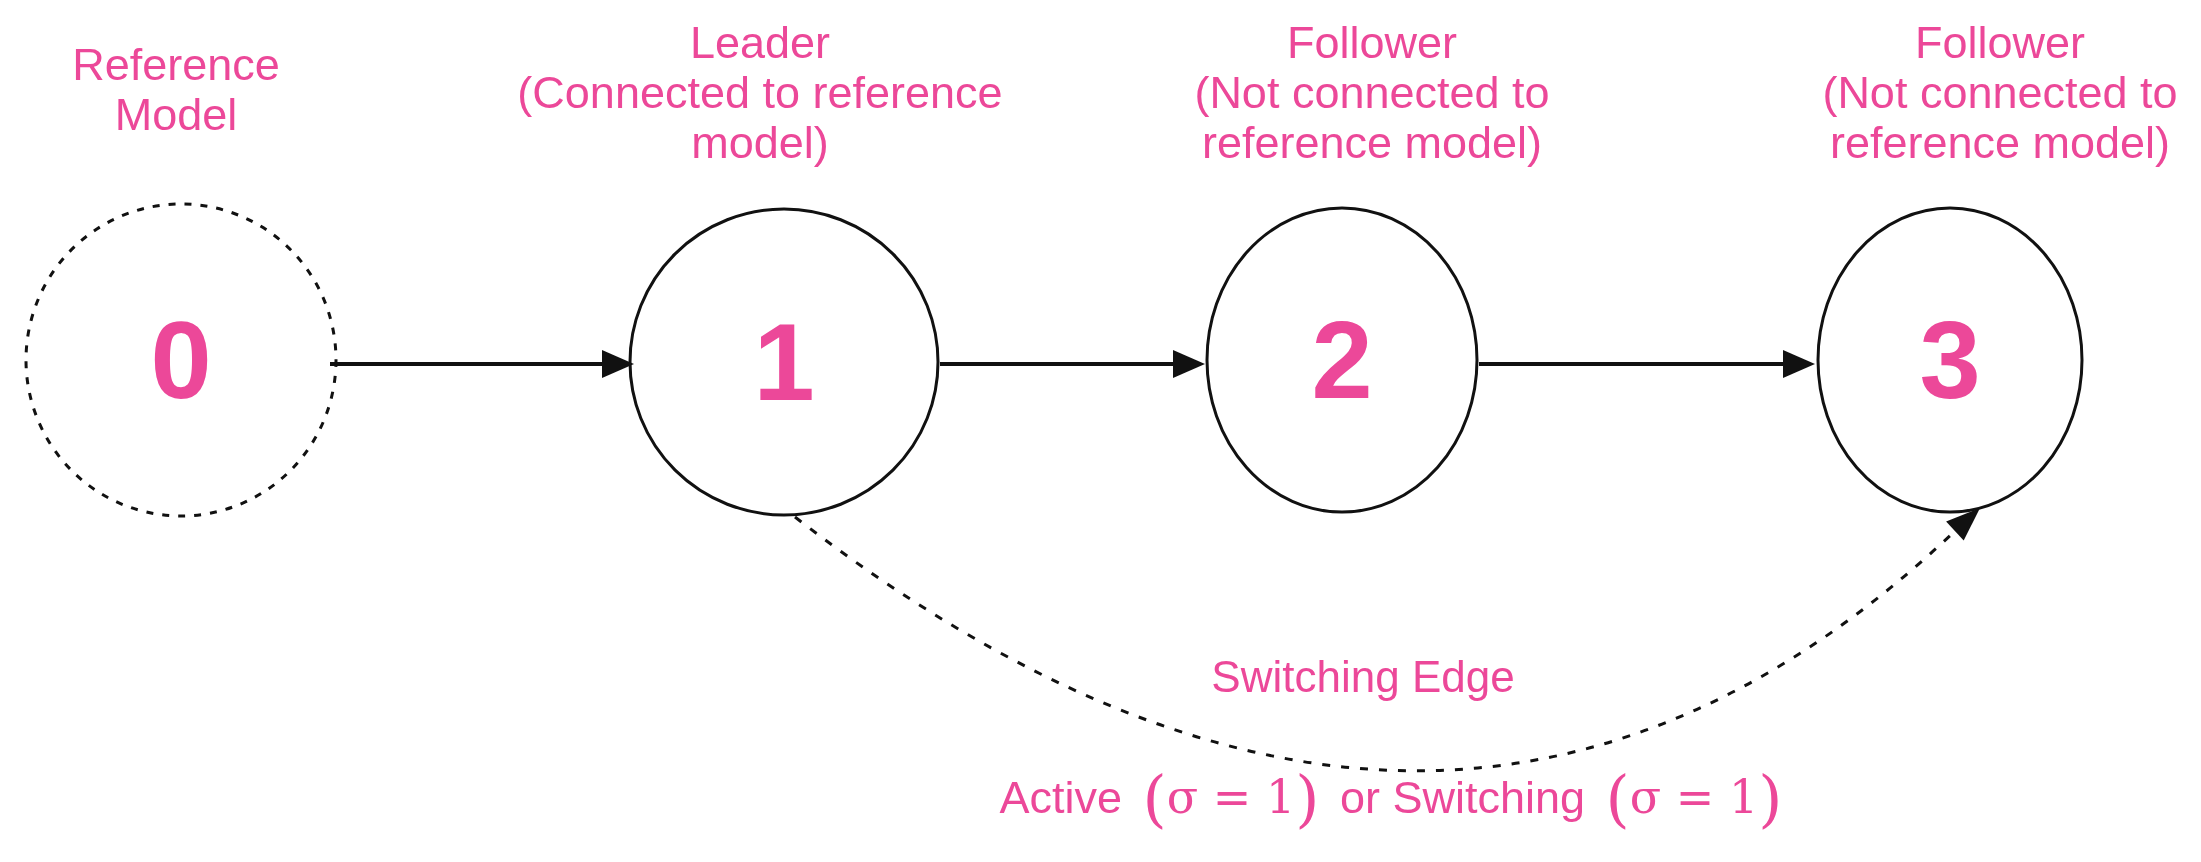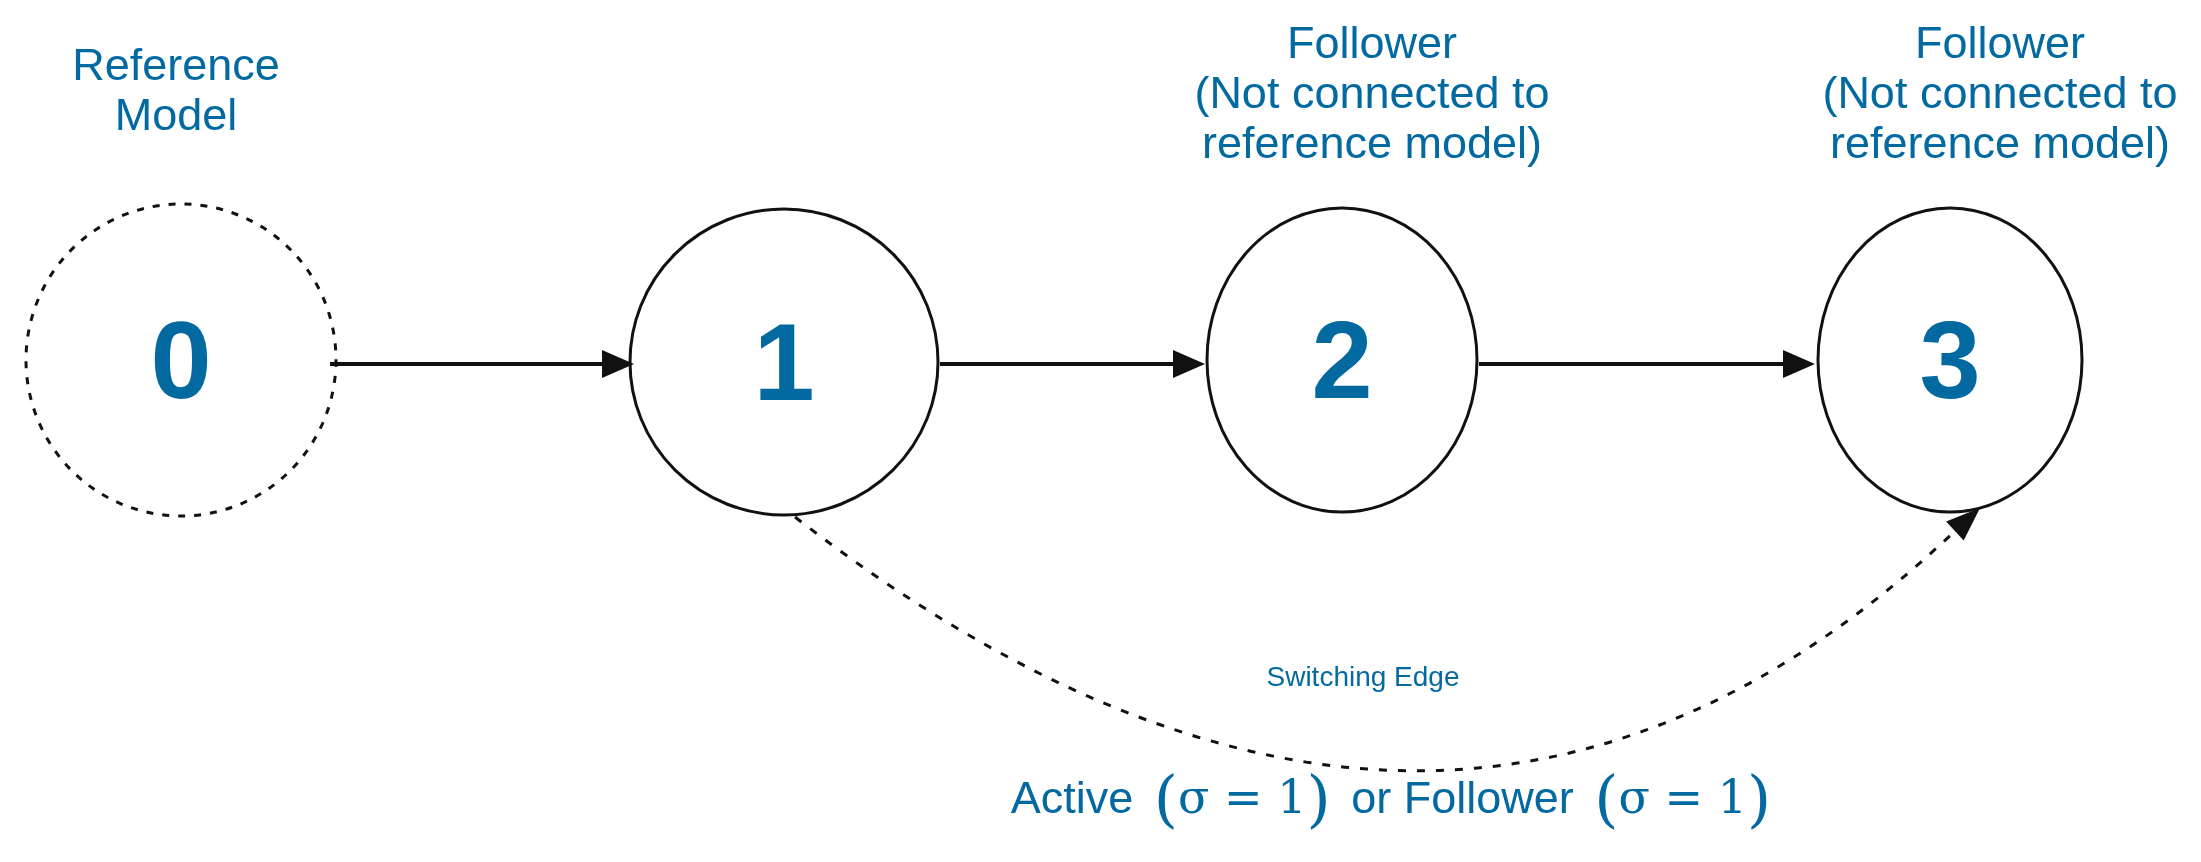--- a/index.html
+++ b/index.html
@@ -6,21 +6,21 @@
     margin: 0;
     padding: 0;
     background: #ffffff;
   }
   .stage {
     position: relative;
     width: 2201px;
     height: 862px;
     background: #ffffff;
     font-family: "Liberation Sans", sans-serif;
-    color: #0369a1;
+    color: #ec4899;
     overflow: hidden;
   }
   .stage svg {
     position: absolute;
     left: 0;
     top: 0;
   }
   .overlay {
     position: absolute;
     text-align: center;
@@ -30,21 +30,21 @@
     line-height: 50px;
     white-space: pre-line;
     letter-spacing: 0px;
   }
   .node-digit {
     font-size: 110px;
     font-weight: 700;
     line-height: 110px;
   }
   .edge-label {
-    font-size: 28px;
+    font-size: 44px;
     line-height: 44px;
   }
   .annotation {
     font-size: 45px;
     line-height: 70px;
     white-space: nowrap;
   }
   .annotation .math {
     font-family: "DejaVu Serif", serif;
     font-size: 46px;
@@ -78,34 +78,37 @@
 
     <line x1="1479" y1="364" x2="1785" y2="364" stroke="#111111" stroke-width="4"></line>
     <polygon points="1815,364 1783,350 1783,378" fill="#111111"></polygon>
 
     <path d="M 795 517 Q 1442 1018 1956 530" fill="none" stroke="#111111" stroke-width="3" stroke-dasharray="8 11"></path>
     <polygon points="1980,508 1963.7,540.6 1946.1,521.4" fill="#111111"></polygon>
   </svg>
 
   <div class="overlay role-label" style="left:-104px; top:40px;  width:560px;">Reference
 Model</div>
+  <div class="overlay role-label" style="left:480px;  top:18px;  width:560px;">Leader
+(Connected to reference
+model)</div>
   <div class="overlay role-label" style="left:1092px; top:18px;  width:560px;">Follower
 (Not connected to
 reference model)</div>
   <div class="overlay role-label" style="left:1720px; top:18px;  width:560px;">Follower
 (Not connected to
 reference model)</div>
 
   <div class="overlay node-digit" style="left:81px;   top:305px; width:200px;">0</div>
   <div class="overlay node-digit" style="left:684px;  top:307px; width:200px;">1</div>
   <div class="overlay node-digit" style="left:1242px; top:305px; width:200px;">2</div>
   <div class="overlay node-digit" style="left:1850px; top:305px; width:200px;">3</div>
 
   <div class="overlay edge-label" style="left:1163px; top:655px; width:400px;">Switching Edge</div>
 
   <div class="overlay annotation" style="left:945px; top:762px; width:900px;">
     <span>Active</span>
     <span class="math"><span class="paren">(</span><span>σ = 1</span><span class="paren">)</span></span>
-    <span>or Follower</span>
+    <span>or Switching</span>
     <span class="math"><span class="paren">(</span><span>σ = 1</span><span class="paren">)</span></span>
   </div>
 
 </div>
 
 </body></html>

